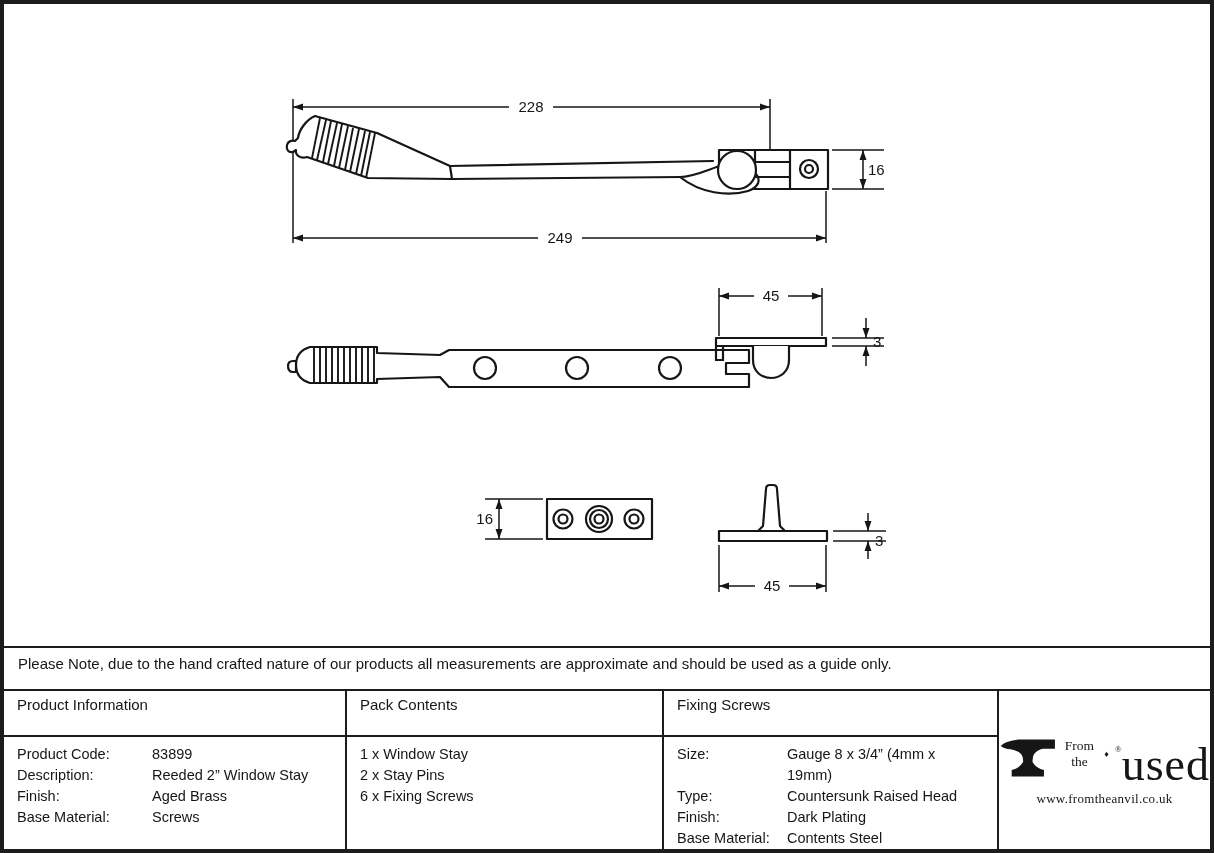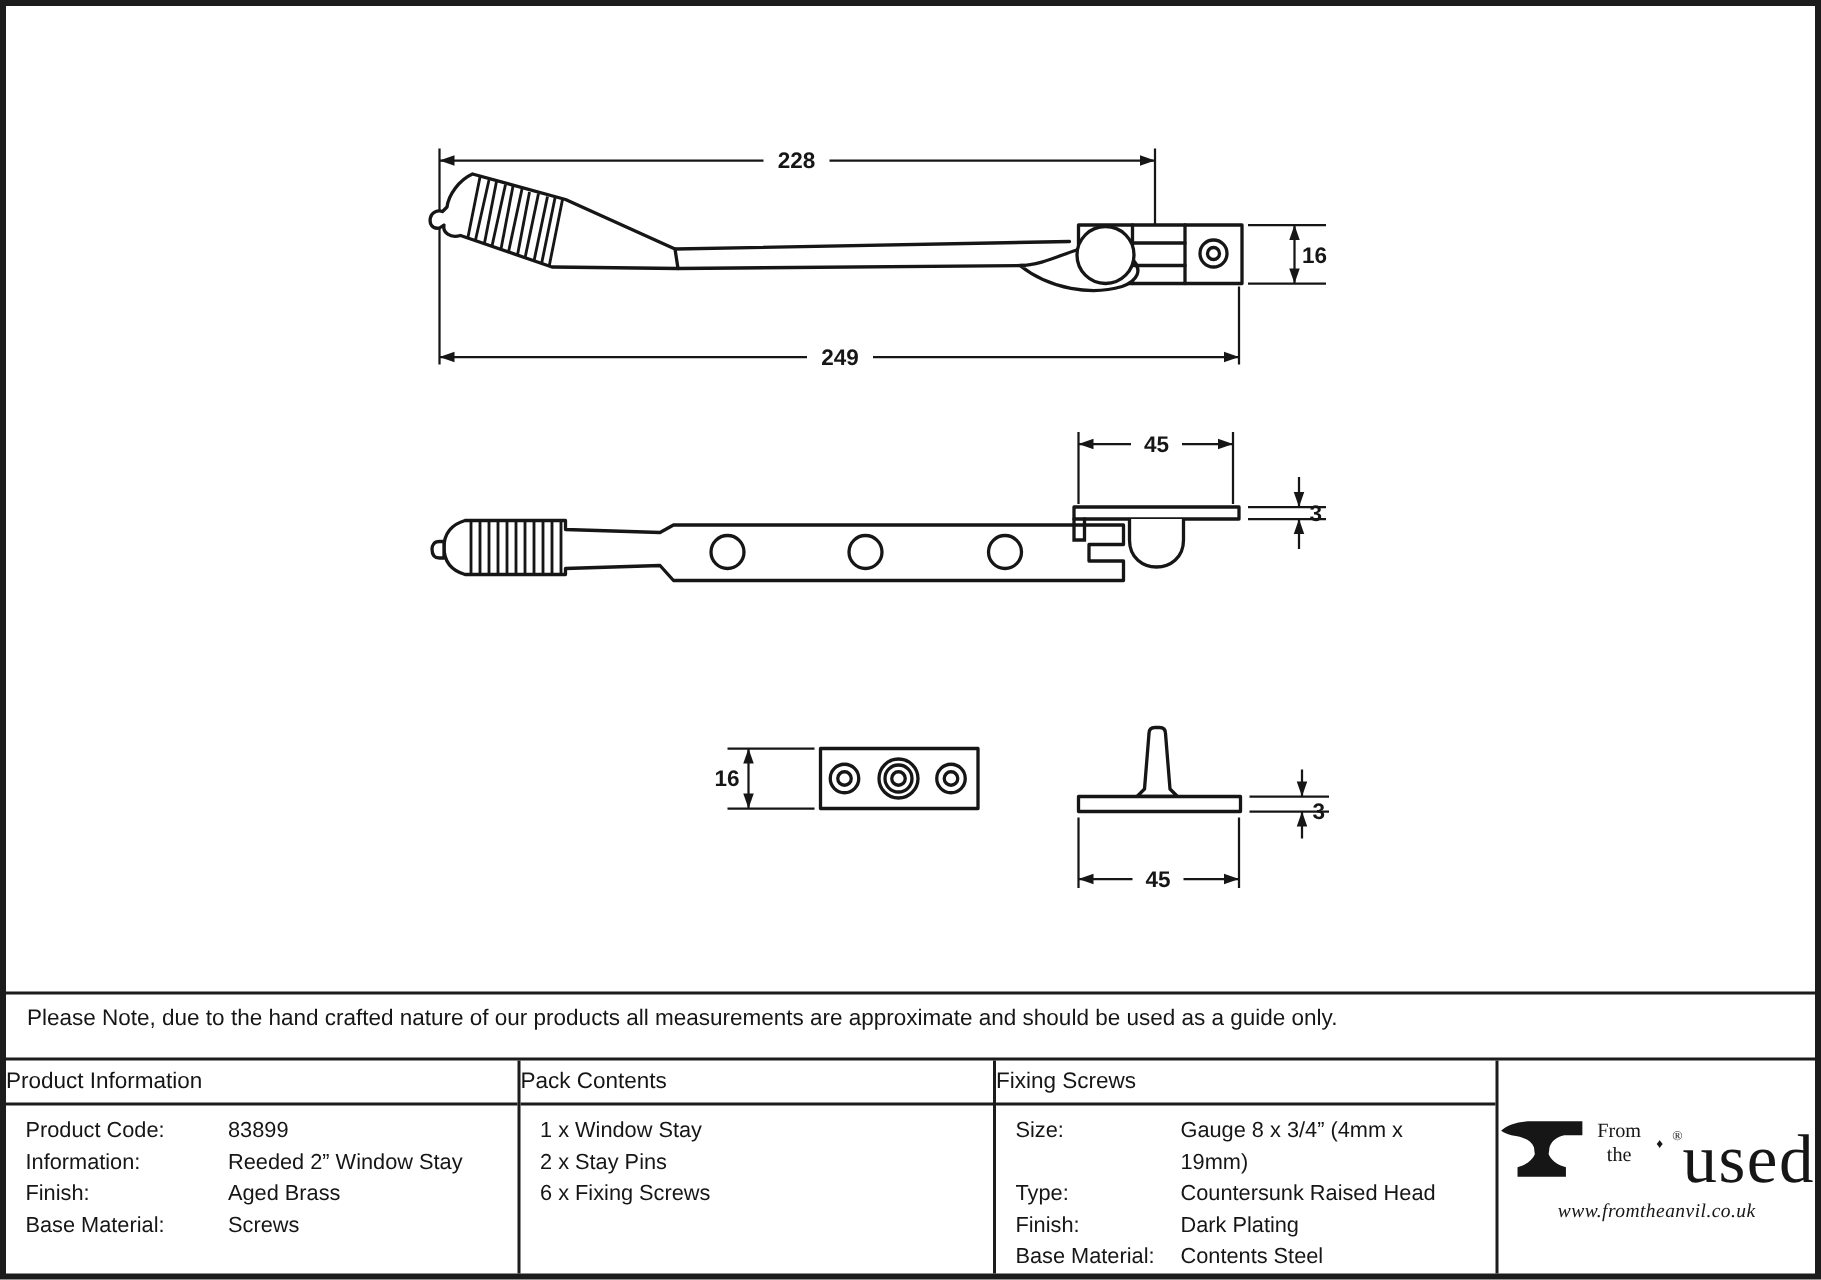--- a/index.html
+++ b/index.html
@@ -5,21 +5,21 @@
   * { box-sizing: border-box; }
   html,body { margin:0; padding:0; }
   body {
     width:1214px; height:853px; position:relative; background:#ffffff;
     font-family:"Liberation Sans", sans-serif; color:#161616;
   }
   .sheet {
     position:absolute; inset:0; background:#fff;
     border:4px solid #1c1c1c; display:flex; flex-direction:column;
   }
-  .drawing-area { position:relative; height:664px; width:1206px;font-weight:bold; }
+  .drawing-area { position:relative; height:664px; width:1206px; }
   .drawing-area svg { position:absolute; left:0; top:0; }
 
   
   .part  { fill:#fff; stroke:#161616; stroke-width:2.2; stroke-linejoin:round; }
   .pline { fill:none; stroke:#161616; stroke-width:2.2; stroke-linecap:round; }
   .rib   { fill:none; stroke:#161616; stroke-width:1.9; }
   .dim   { fill:none; stroke:#161616; stroke-width:1.5; }
   .arr1  { marker-end:url(#arr); }
   .arr2  { marker-start:url(#arr); marker-end:url(#arr); }
   .gap   { fill:#fff; stroke:none; }
@@ -27,38 +27,38 @@
 
   
   .note-row {
     border-top:2px solid #1c1c1c; height:44px; line-height:32px;
     padding-left:14px; font-size:15px;
   }
   .spec { flex:1; border-top:2px solid #1c1c1c; display:grid;
           grid-template-columns:341px 317px 335px 1fr; }
   .col  { border-left:2px solid #1c1c1c; display:flex; flex-direction:column; min-width:0; }
   .col.first { border-left:none; }
-  .col-header { height:30px; line-height:27px; font-size:15px;
+  .col-header { height:46px; line-height:27px; padding-left:13px; font-size:15px;
                 border-bottom:2px solid #1c1c1c; }
   .col-body { padding:7px 17px 0 13px; font-size:14.5px; line-height:21px; }
   .kv { display:flex; }
   .kv .k { flex:0 0 135px; }
   .col3 .kv .k { flex-basis:110px; }
 
   
   .logo-col { align-items:center; justify-content:center; display:flex; }
   .logo { text-align:center; font-family:"Liberation Serif", serif; color:#161616; }
   .logo-row { display:flex; align-items:flex-end; justify-content:center; }
   .anvil { width:62px; height:50px; margin-right:1px; }
   .logo-right { display:flex; flex-direction:row; align-items:flex-start; }
   .logo-top { font-size:13.5px; display:flex; align-items:center; gap:6px; margin-left:3px; height:16px; }
   .logo-top .diamond { font-size:9px; }
   .logo-top .reg { font-size:9px; position:relative; top:-5px; }
   .logo-name { font-size:46px; line-height:37px; letter-spacing:1px; }
-  .logo-site { font-size:13px; font-style:italic; margin-top:8px; letter-spacing:0.3px; }
+  .logo-site { font-size:13px; margin-top:8px; letter-spacing:0.3px; }
 </style>
 </head>
 <body>
 
 <div class="sheet">
 
   <div class="drawing-area">
     <svg width="1206" height="664" viewBox="4 4 1206 664">
       <defs>
         <marker id="arr" viewBox="0 0 11 9" refX="10.5" refY="4.5" markerWidth="11" markerHeight="9" markerUnits="userSpaceOnUse" orient="auto-start-reverse">
@@ -196,21 +196,21 @@
   <div class="spec">
 
     <div class="col first">
       <div class="col-header">Product Information</div>
       <div class="col-body">
         <div class="kv">
           <span class="k">Product Code:</span>
           <span class="v">83899</span>
         </div>
         <div class="kv">
-          <span class="k">Information:</span>
+          <span class="k">Description:</span>
           <span class="v">Reeded 2” Window Stay</span>
         </div>
         <div class="kv">
           <span class="k">Finish:</span>
           <span class="v">Aged Brass</span>
         </div>
         <div class="kv">
           <span class="k">Base Material:</span>
           <span class="v">Screws</span>
         </div>

